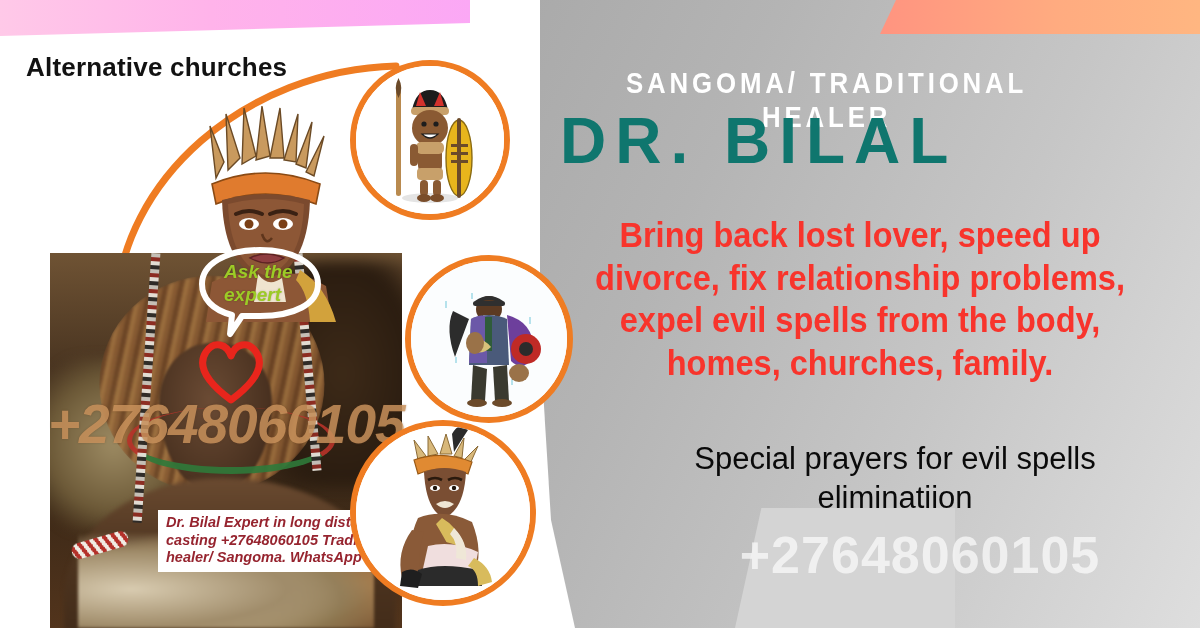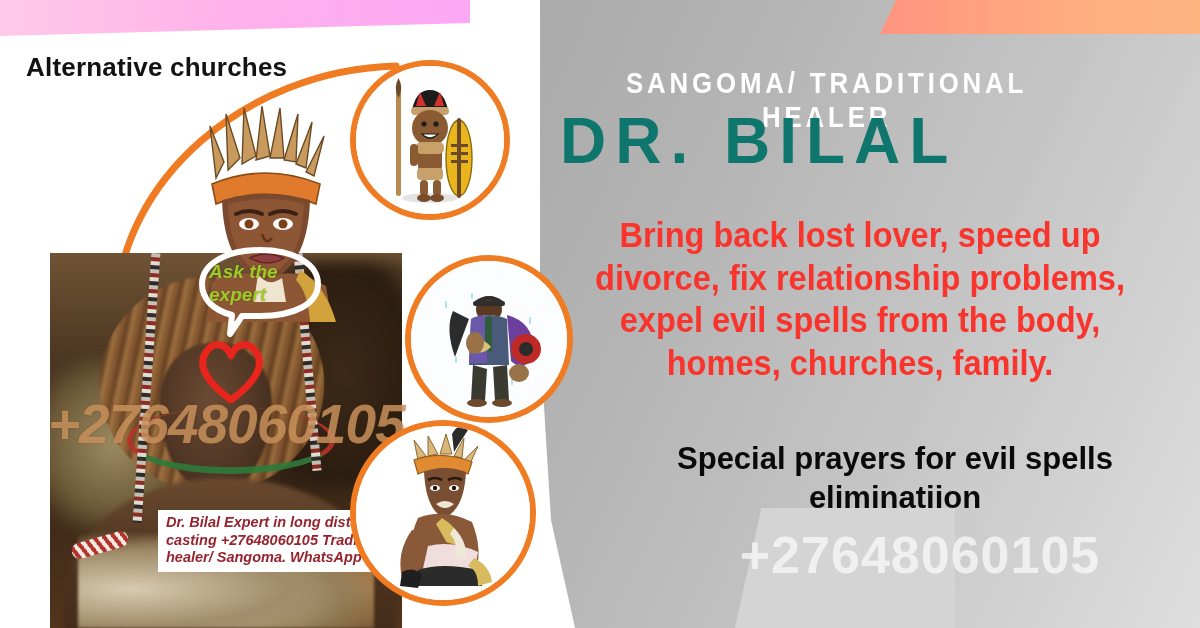--- a/index.html
+++ b/index.html
@@ -137,21 +137,21 @@
     overflow:hidden;
   }
   .caption-box p{
     margin:0;color:#96242f;font-weight:700;font-style:italic;
     font-size:14.5px;line-height:1.22;white-space:nowrap;
   }
 
   
   .bubble{position:absolute;left:196px;top:246px;width:128px;height:92px;}
   .bubble .bub-text{
-    position:absolute;left:13px;top:14px;width:100px;
+    position:absolute;left:28px;top:14px;width:100px;
     color:#9ccb26;font-weight:700;font-style:italic;font-size:19px;
     line-height:1.22;text-align:left;
     text-shadow:0 0 2px rgba(0,0,0,.25);
   }
 
   
   .circ{
     position:absolute;border-radius:50%;
     border:6px solid #ef7c22;background:#fff;
     overflow:hidden;
@@ -184,21 +184,21 @@
     color:#0f766e;font-weight:700;font-size:64px;letter-spacing:9px;
   }
   .redblock{
     position:absolute;left:540px;top:214px;width:640px;
     color:#f8342c;font-weight:700;font-size:35px;line-height:1.22;
     text-align:center;
     transform:scaleX(.93);transform-origin:center top;
   }
   .blackblock{
     position:absolute;left:600px;top:440px;width:590px;
-    color:#0a0a0a;font-weight:700;font-size:31px;line-height:1.25;
+    color:#0a0a0a;font-weight:400;font-size:31px;line-height:1.25;
     text-align:center;
   }
   .ghost-number{
     position:absolute;left:640px;top:525px;width:560px;
     color:rgba(255,255,255,.66);
     font-weight:700;font-size:52px;letter-spacing:1px;text-align:center;
     white-space:nowrap;
   }
 </style>
 </head>

